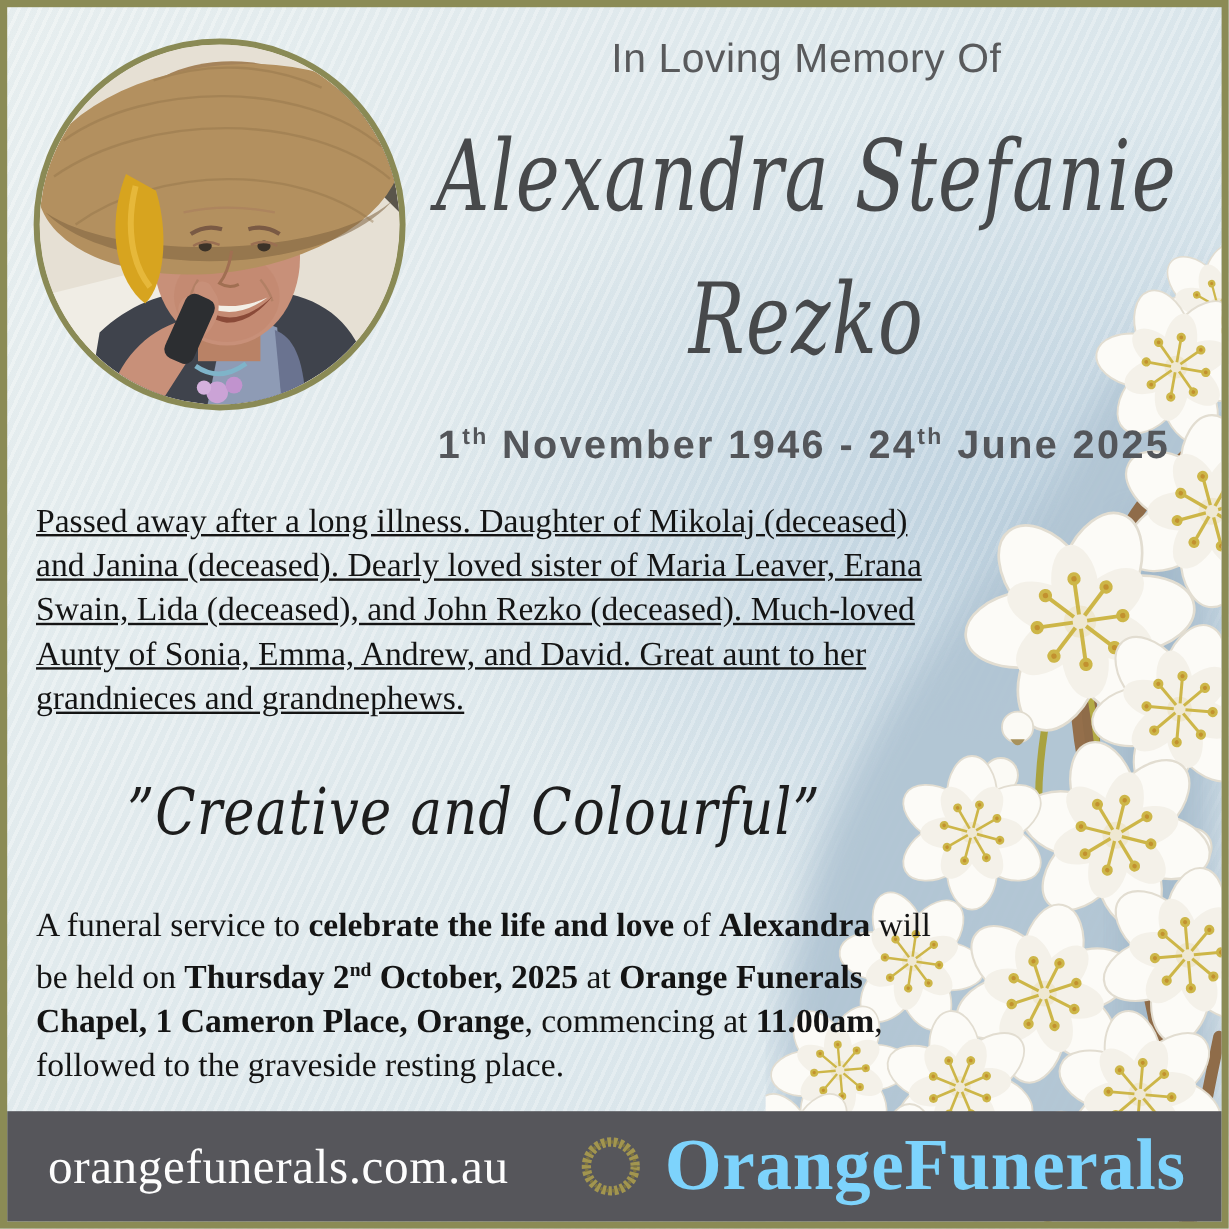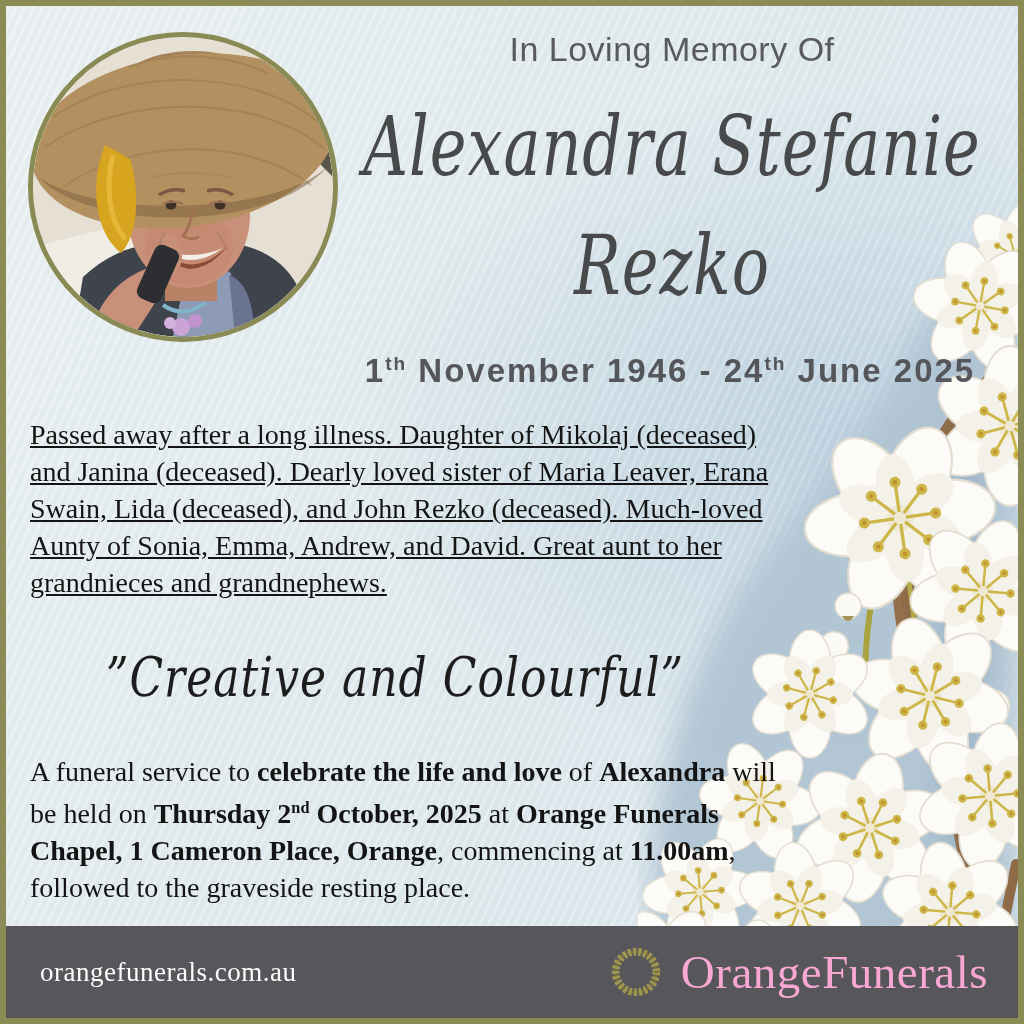--- a/index.html
+++ b/index.html
@@ -61,26 +61,26 @@
   
   .flowers{position:absolute;top:6px;right:6px;width:380px;height:1012px;z-index:2;}
 
   
   .footer{
     position:absolute;left:6px;right:6px;bottom:6px;height:92px;z-index:40;
     background:#56565b;display:flex;align-items:center;
   }
   .website{
     margin-left:34px;font-family:"Liberation Serif",serif;
-    font-size:27px;color:#fdfdfd;letter-spacing:.5px;
+    font-size:41px;color:#fdfdfd;letter-spacing:.5px;
   }
   .logo{margin-left:auto;width:62px;height:62px;flex:0 0 auto;}
   .brand{
     margin-left:14px;margin-right:30px;font-family:"Liberation Serif",serif;
-    font-size:47px;color:#f9a8d4;letter-spacing:.5px;white-space:nowrap;
+    font-size:61px;color:#7dd3fc;letter-spacing:.5px;white-space:nowrap;font-weight:bold;
   }
 </style>
 </head>
 <body>
 
 <div class="stage">
 
   <svg class="flowers" viewBox="0 0 380 1012" xmlns="http://www.w3.org/2000/svg">
     <defs>
       <filter id="soft" x="-40%" y="-40%" width="180%" height="180%">

